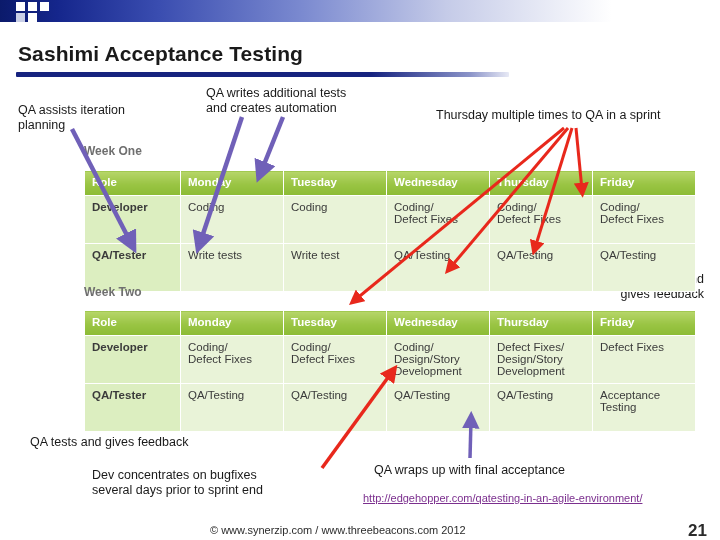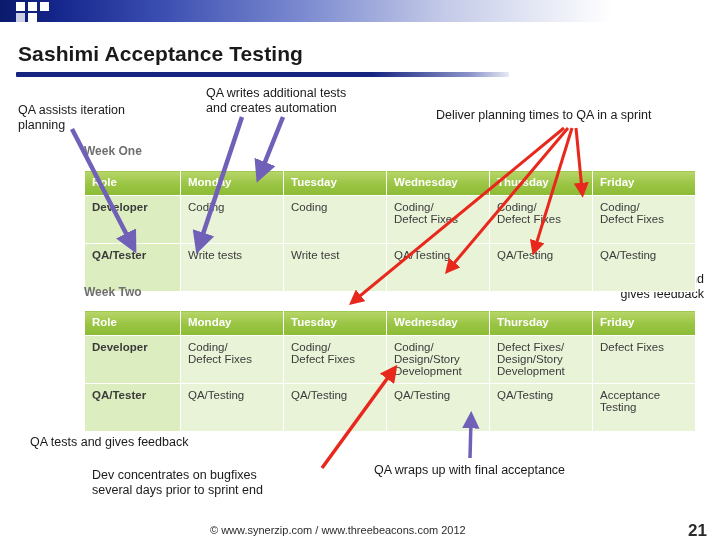--- a/index.html
+++ b/index.html
@@ -167,27 +167,28 @@
     <div class="topbar-sq sq5"></div>
   </div>
 
   <div class="title">Sashimi Acceptance Testing</div>
   <div class="title-rule"></div>
 
   <div class="ann ann-a" style="white-space: pre-line;">QA assists iteration
 planning</div>
   <div class="ann ann-b" style="white-space: pre-line;">QA writes additional tests
 and creates automation</div>
-  <div class="ann ann-c">Deliver planning times to QA in a sprint</div>
+  <div class="ann ann-c">Thursday multiple times to QA in a sprint</div>
   <div class="ann ann-d" style="white-space: pre-line;">QA tests and
 gives feedback</div>
   <div class="ann ann-e">QA tests and gives feedback</div>
   <div class="ann ann-g">QA wraps up with final acceptance</div>
   <div class="ann ann-f" style="white-space: pre-line;">Dev concentrates on bugfixes
 several days prior to sprint end</div>
+  <a class="ann-link" href="#">http://edgehopper.com/qatesting-in-an-agile-environment/</a>
 
   <div class="wk-title wk1-title">Week One</div>
   <table class="sched" id="week1-table">
     <thead>
       <tr>
         <th class="col-role">Role</th>
         <th class="col-day">Monday</th>
         <th class="col-day">Tuesday</th>
         <th class="col-day">Wednesday</th>
         <th class="col-day">Thursday</th>

